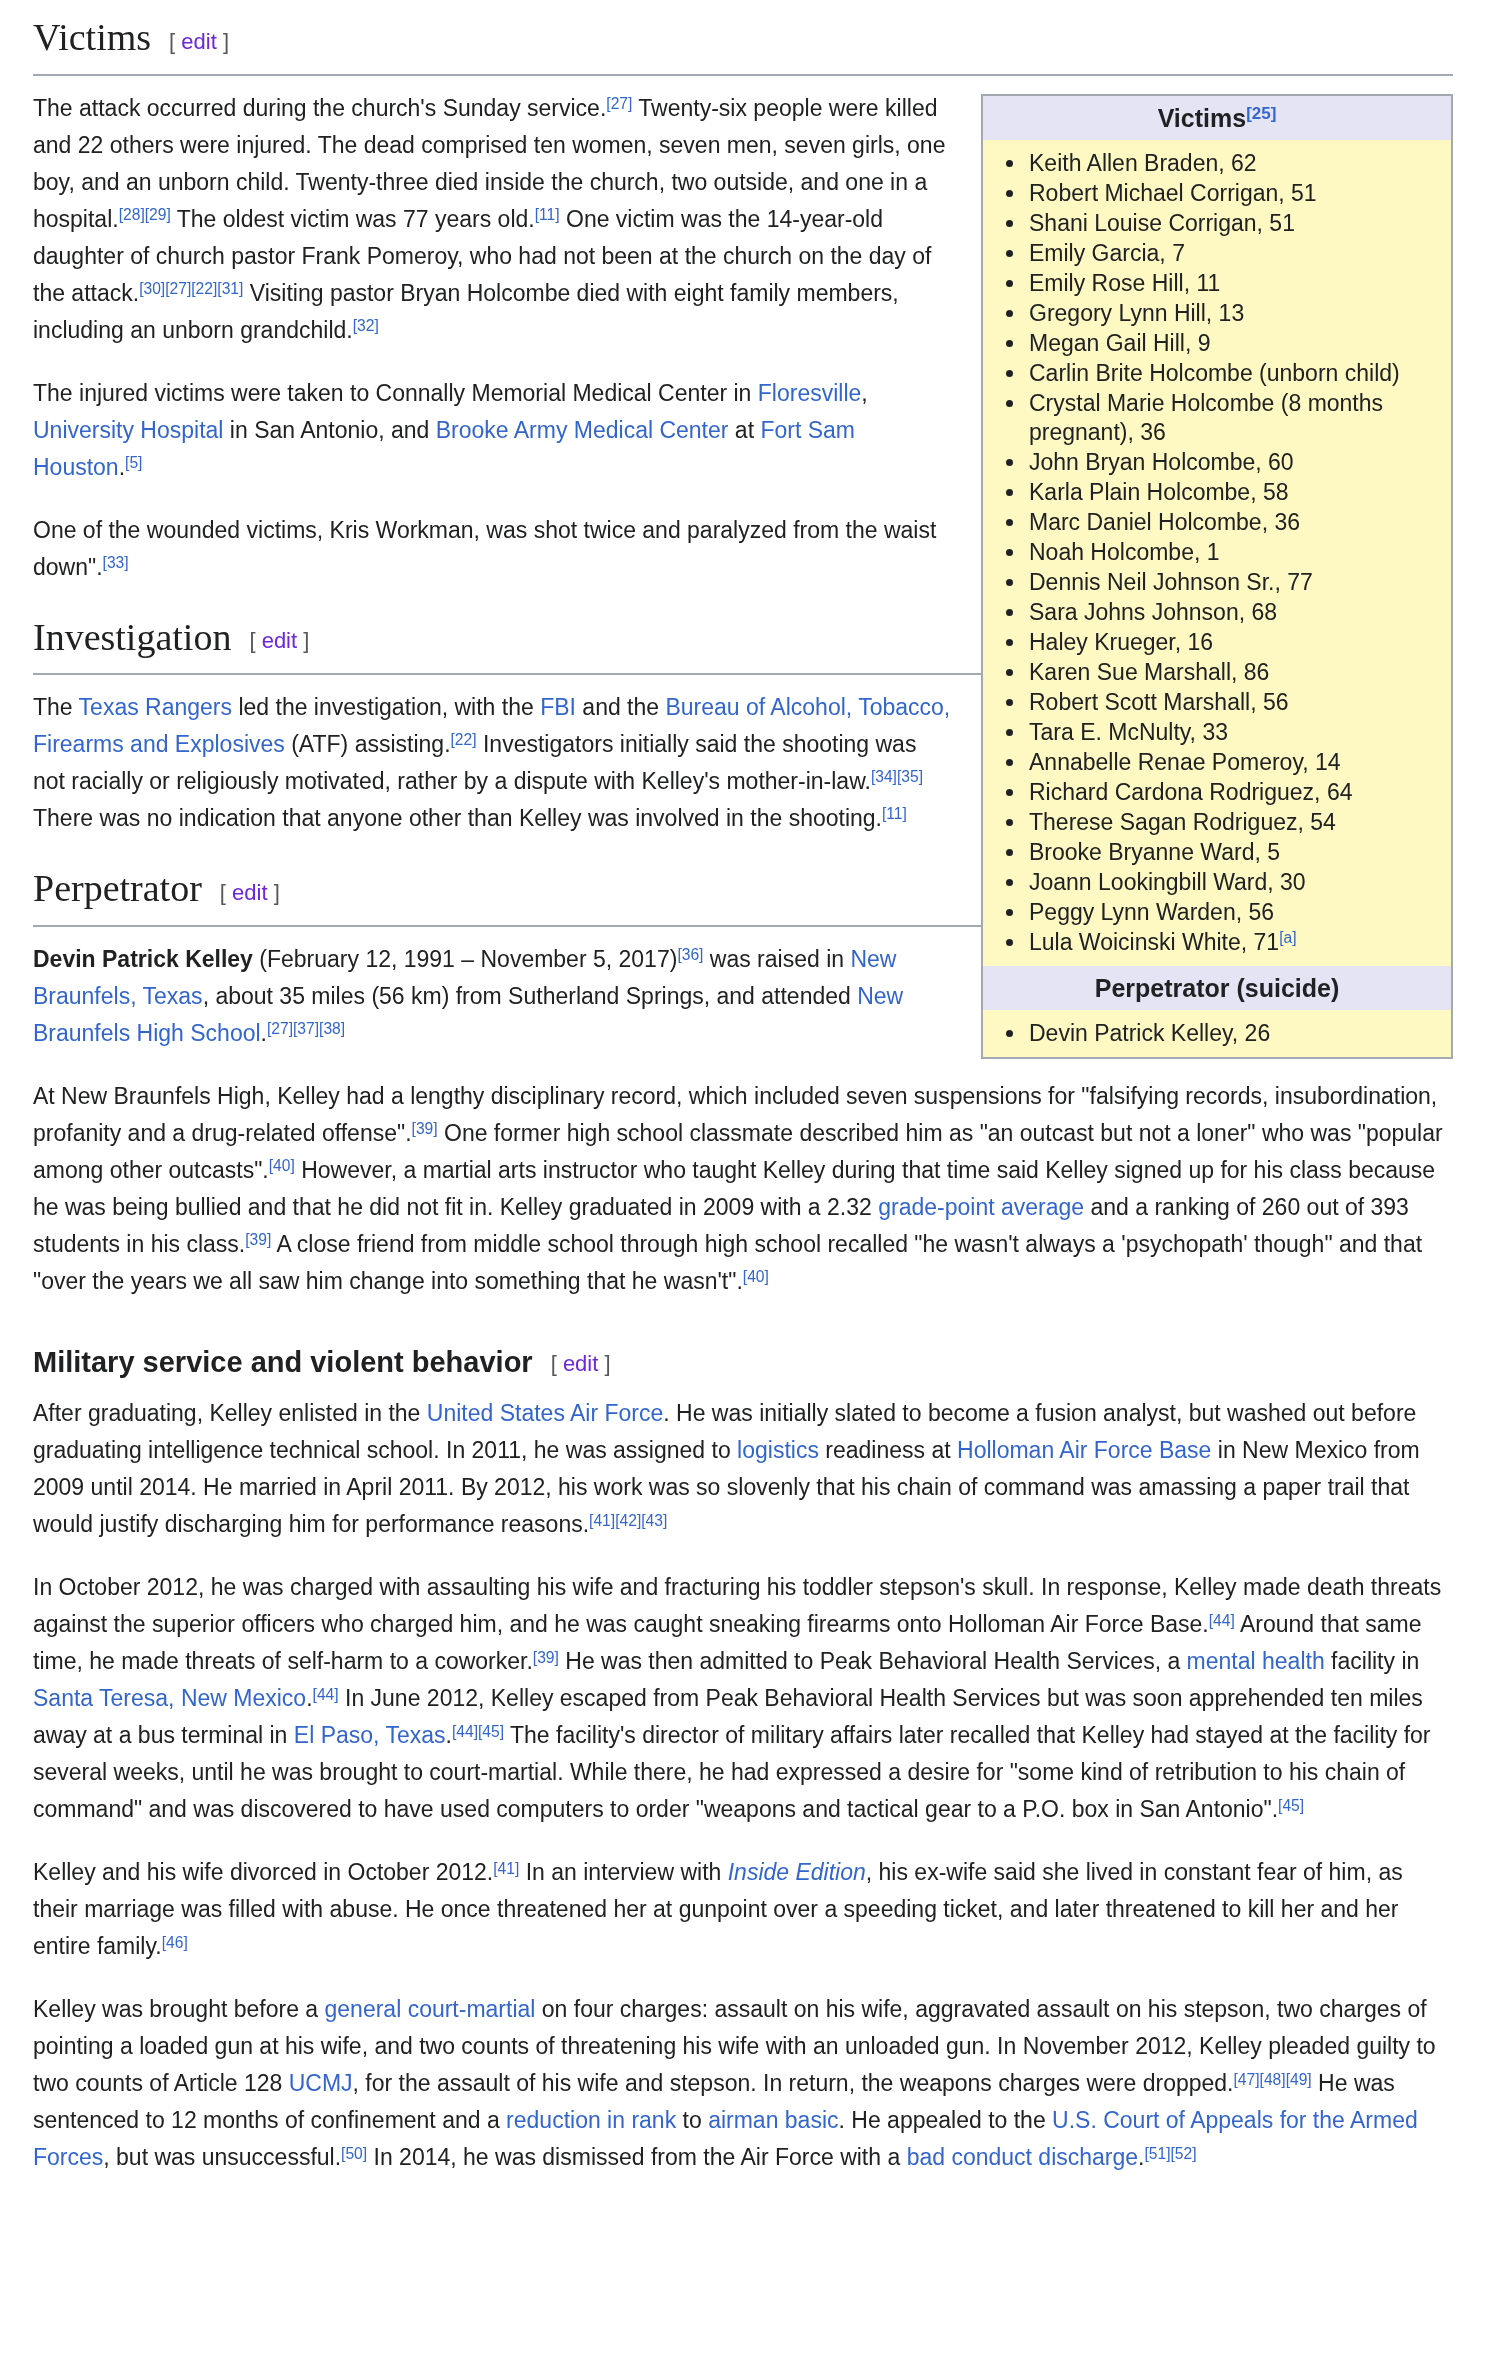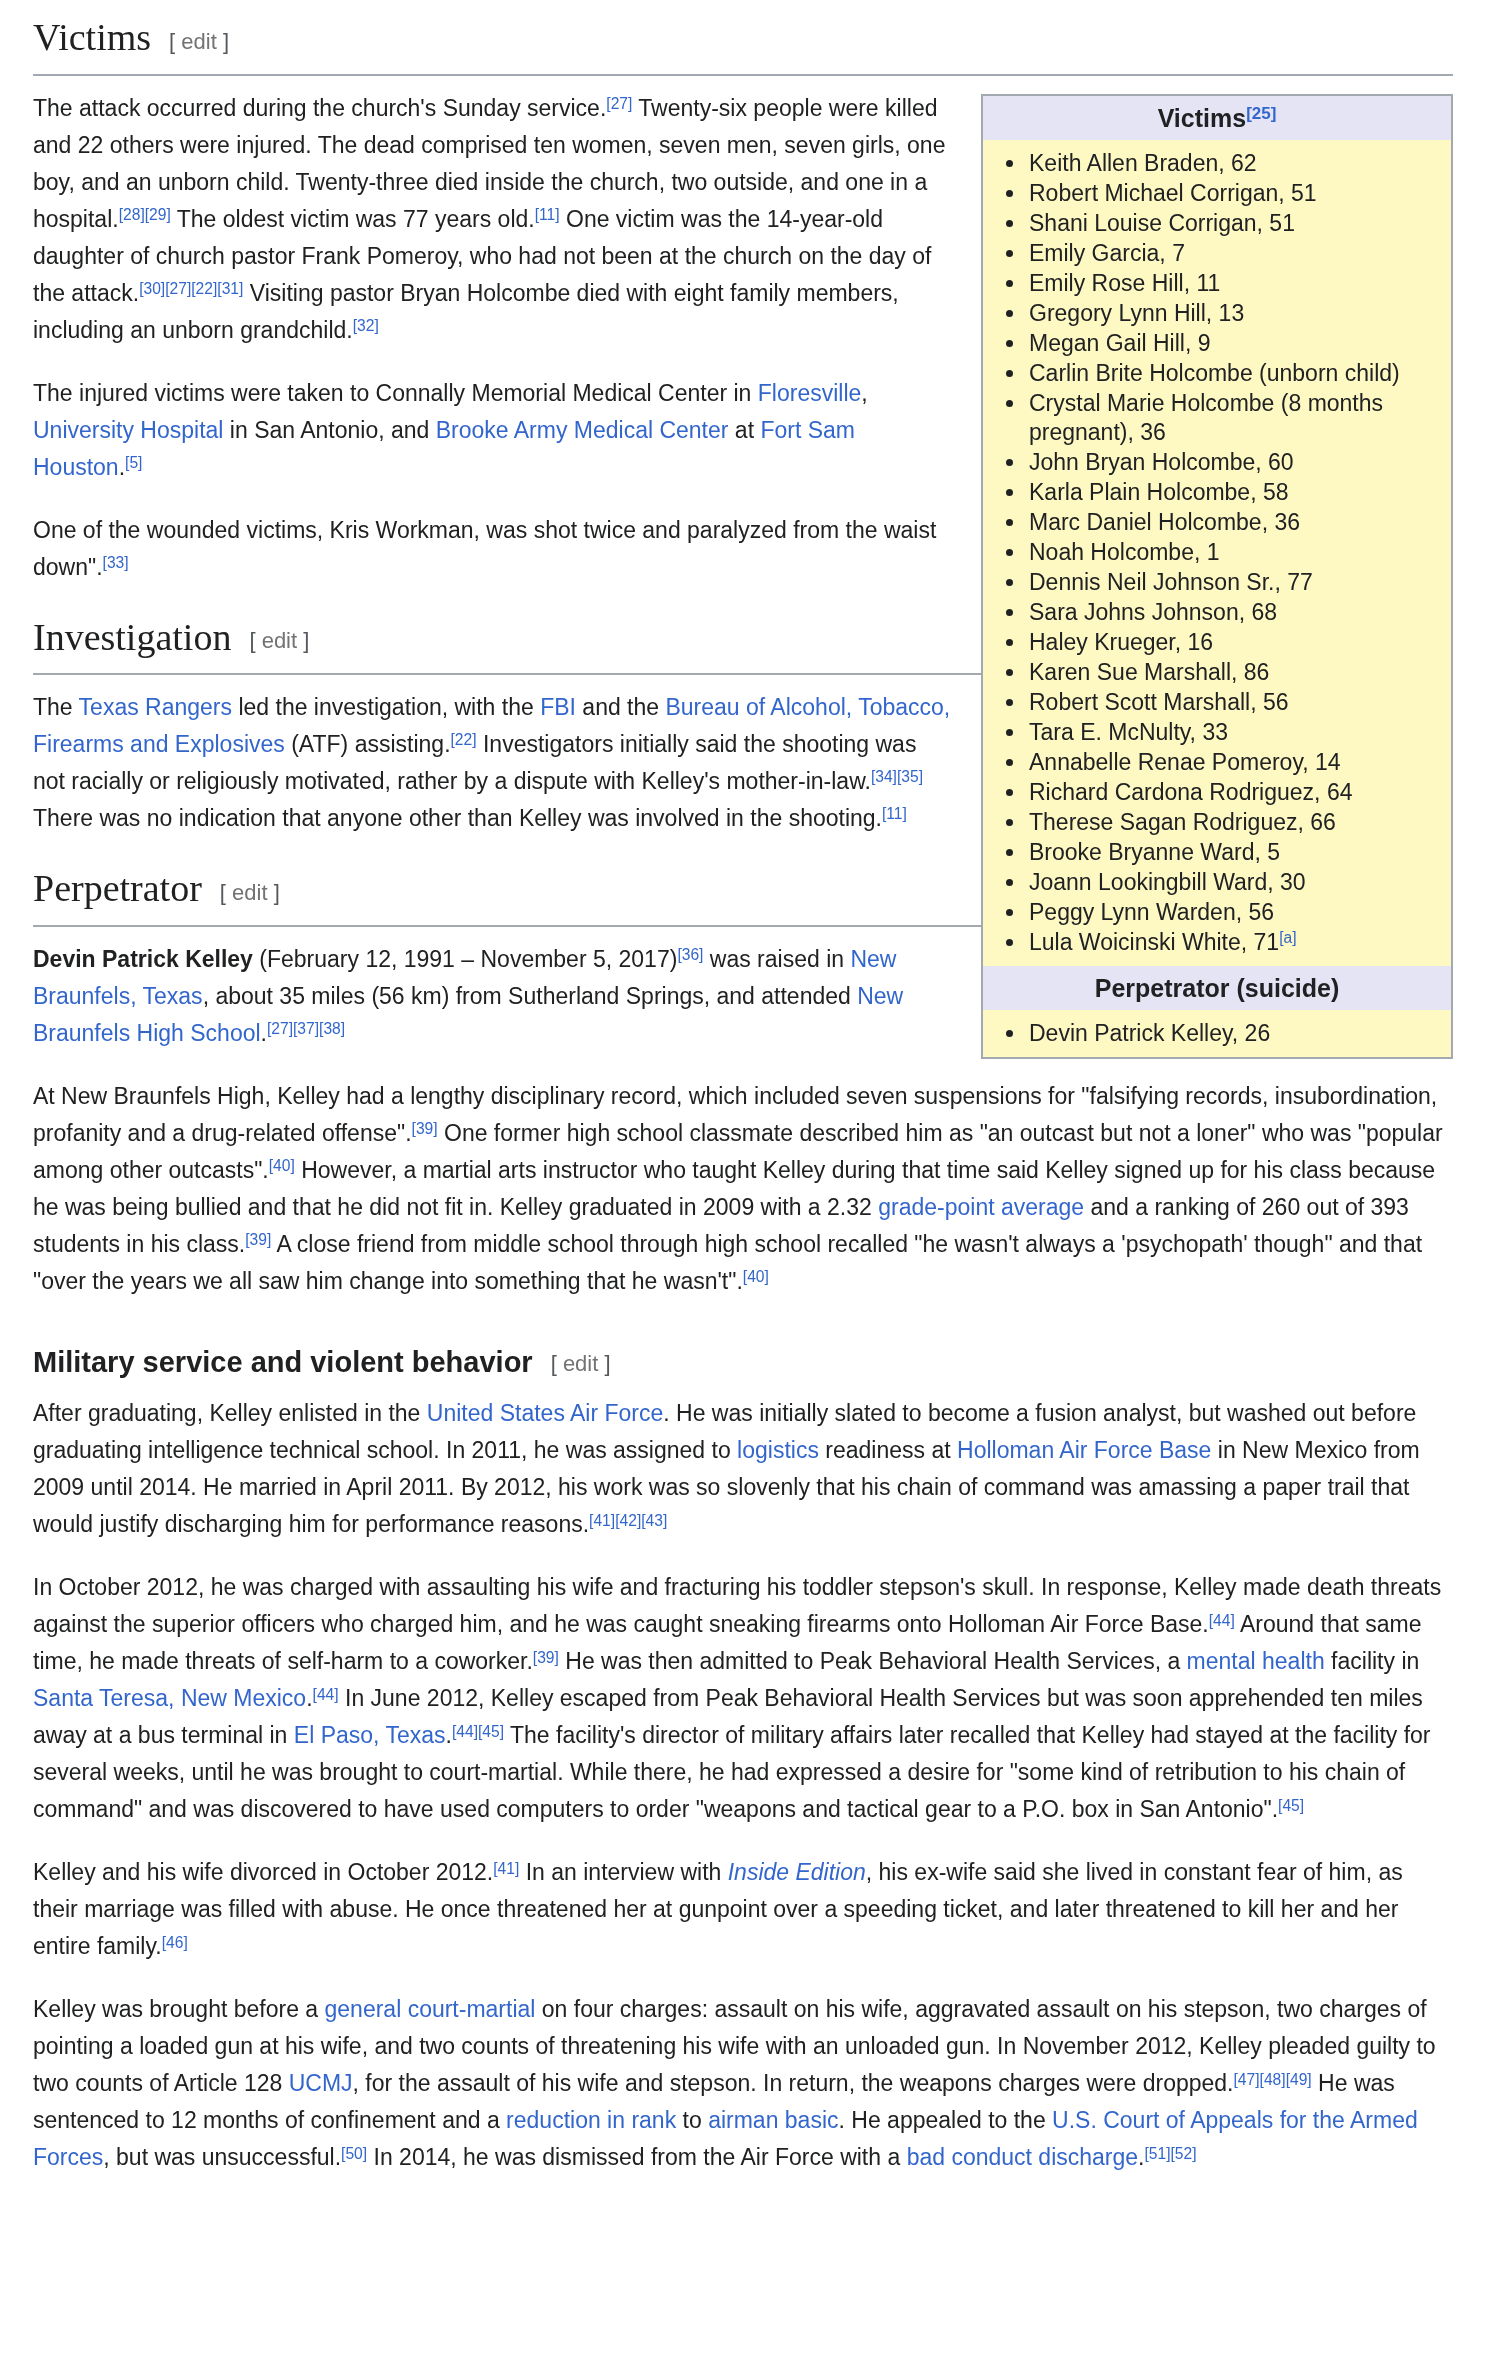--- a/index.html
+++ b/index.html
@@ -18,21 +18,21 @@
     border-bottom:2px solid #a2a9b1;
   }
   h2:first-of-type { margin-top:8px; }
   h3 { font-size:29px; font-weight:700; line-height:1.3; margin:44px 0 8px 0; }
 
   .editsection {
     font-family:"Liberation Sans","DejaVu Sans",sans-serif;
     font-size:22px; font-weight:400; margin-left:18px;
     color:#54595d; white-space:nowrap; vertical-align:middle;
   }
-  .editsection a { color:#737373; text-decoration:none; }
+  .editsection a { color:#6d28d9; text-decoration:none; }
 
   p { margin:14px 0 26px 0; }
   a { color:#3366cc; text-decoration:none; }
   a.ilink { font-style:italic; }
 
   sup.ref { font-size:0.68em; line-height:0; vertical-align:baseline; position:relative; top:-0.42em; }
   sup.ref a { color:#3366cc; }
 
   .infobox {
     float:right; width:472px; box-sizing:border-box;
@@ -71,21 +71,21 @@
         <li>Marc Daniel Holcombe, 36</li>
         <li>Noah Holcombe, 1</li>
         <li>Dennis Neil Johnson Sr., 77</li>
         <li>Sara Johns Johnson, 68</li>
         <li>Haley Krueger, 16</li>
         <li>Karen Sue Marshall, 86</li>
         <li>Robert Scott Marshall, 56</li>
         <li>Tara E. McNulty, 33</li>
         <li>Annabelle Renae Pomeroy, 14</li>
         <li>Richard Cardona Rodriguez, 64</li>
-        <li>Therese Sagan Rodriguez, 66</li>
+        <li>Therese Sagan Rodriguez, 54</li>
         <li>Brooke Bryanne Ward, 5</li>
         <li>Joann Lookingbill Ward, 30</li>
         <li>Peggy Lynn Warden, 56</li>
         <li>Lula Woicinski White, 71<sup class="ref"><a href="#">[a]</a></sup></li>
       </ul>
       <div class="ib-header"><span>Perpetrator (suicide)</span></div>
       <ul>
         <li>Devin Patrick Kelley, 26</li>
       </ul>
     </aside>

